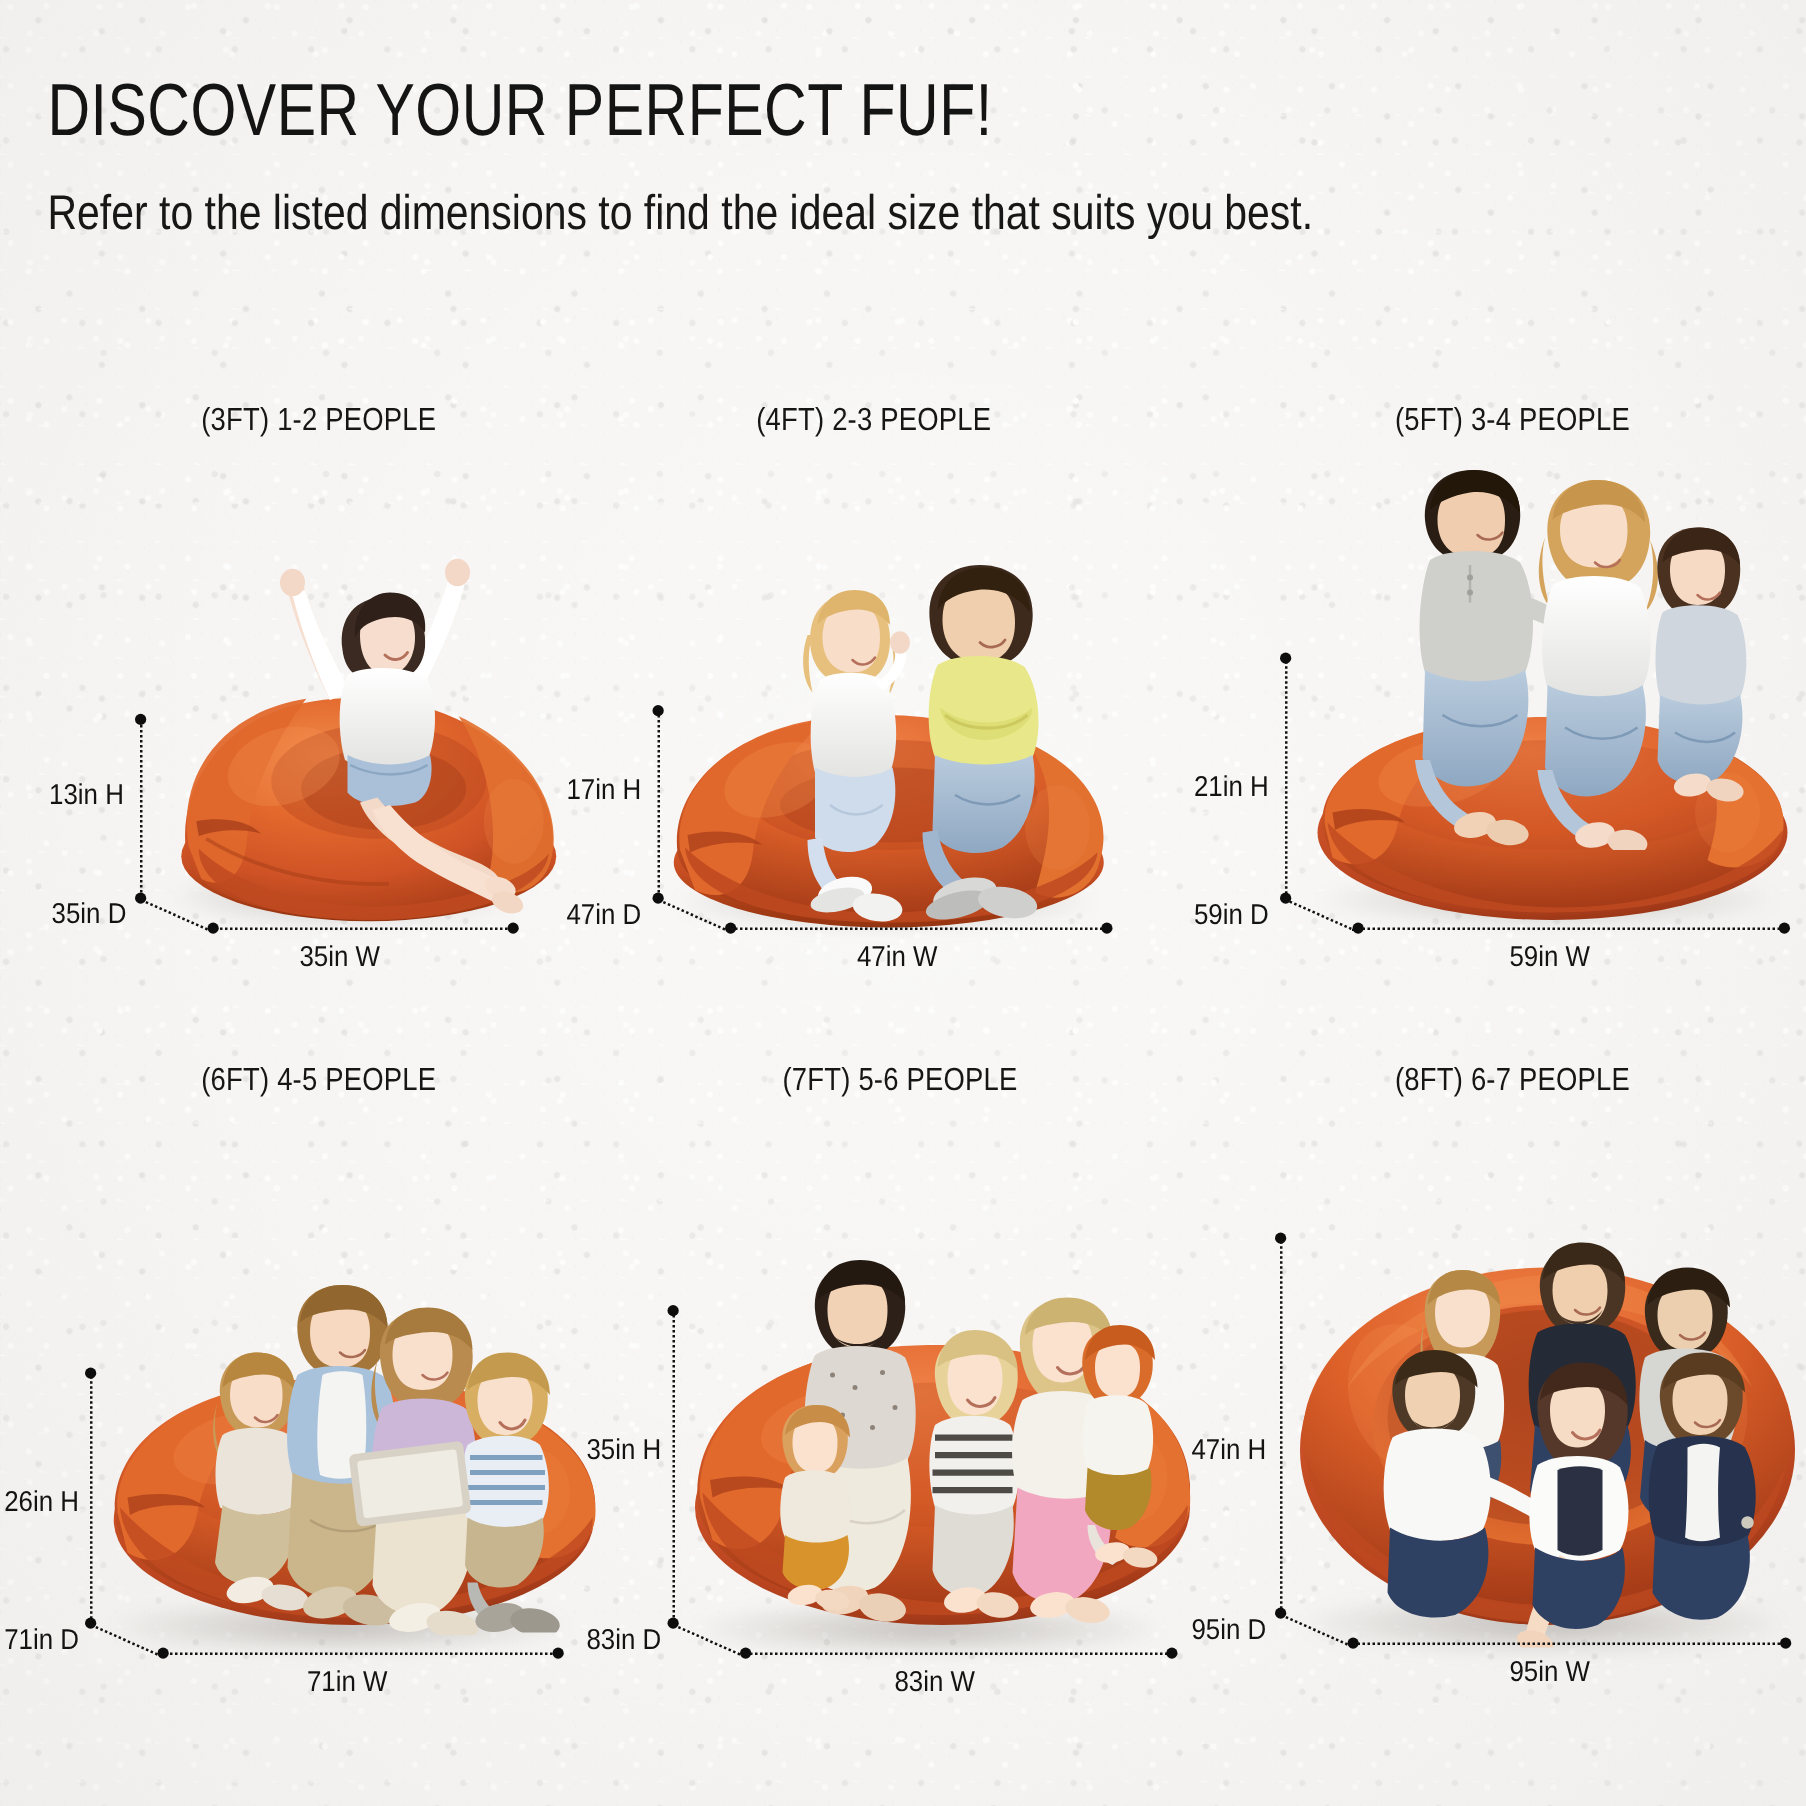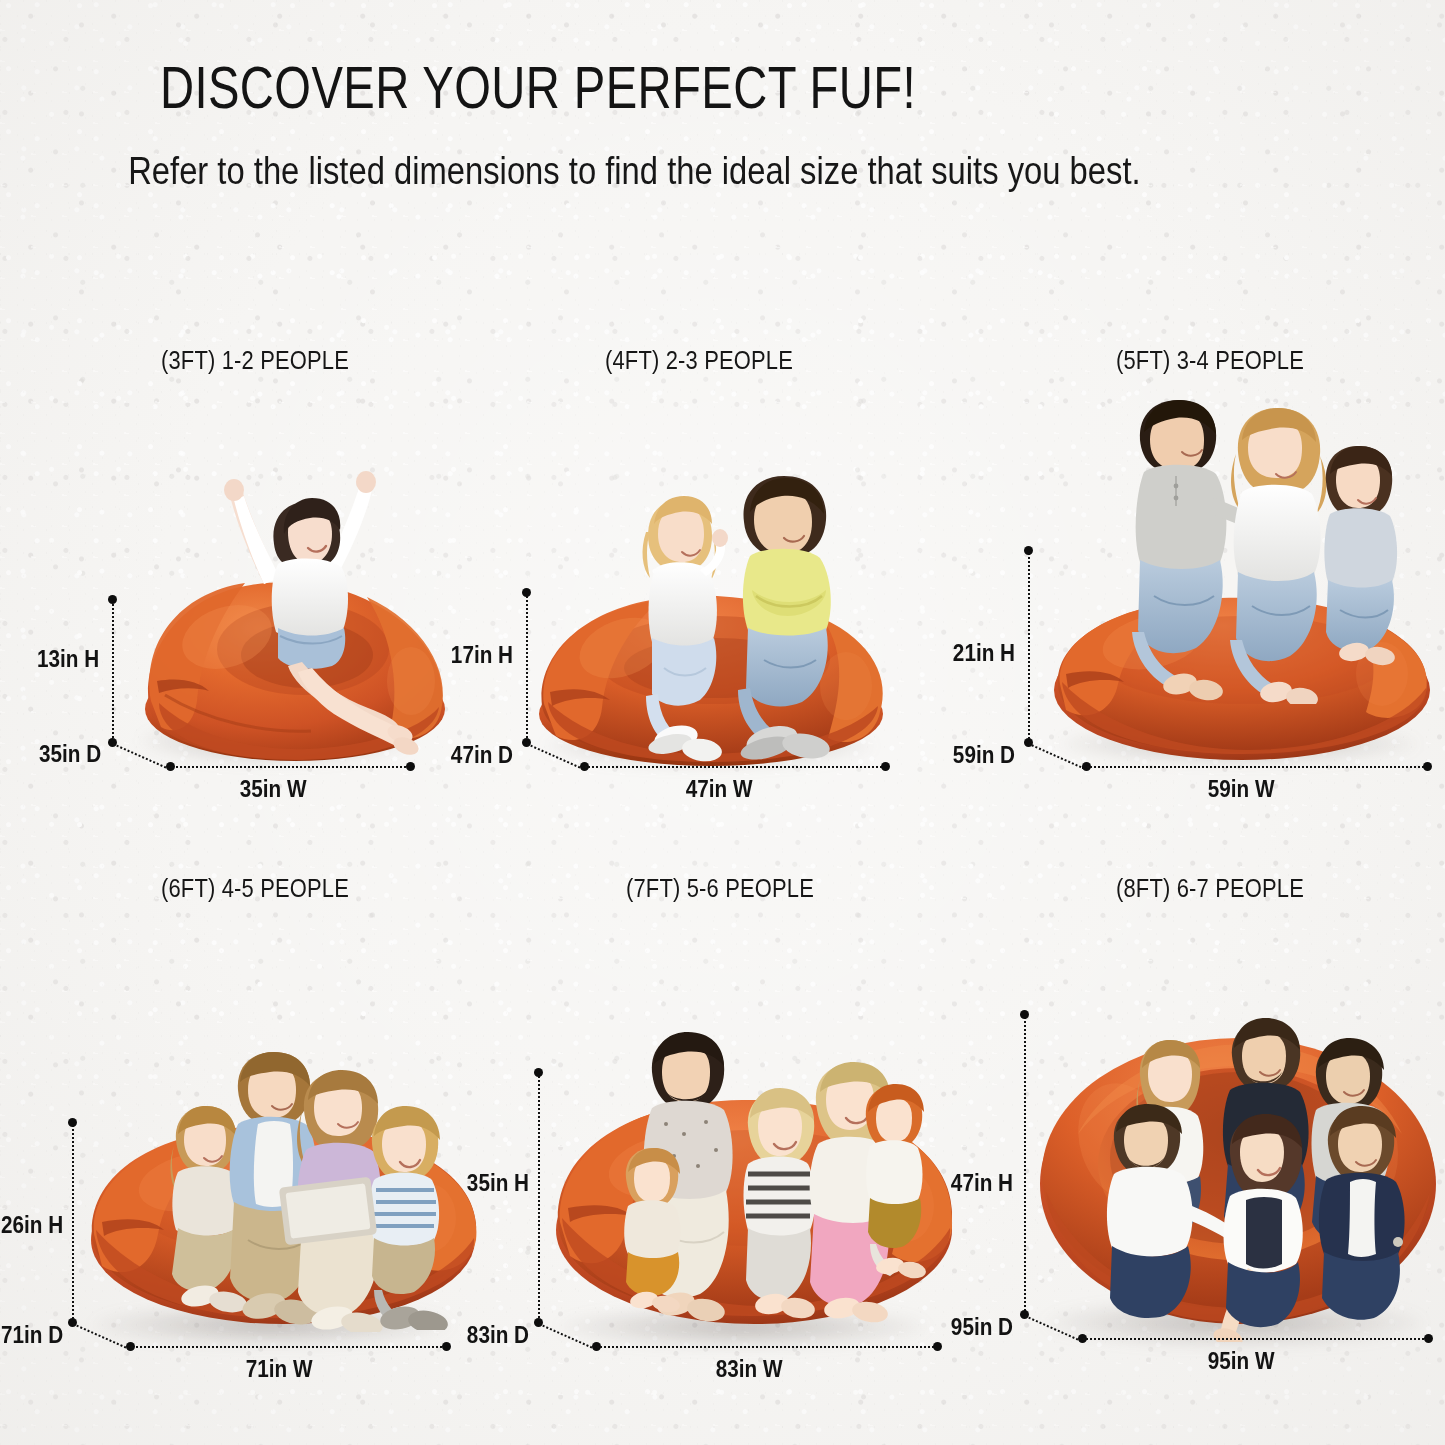--- a/index.html
+++ b/index.html
@@ -38,44 +38,44 @@
       linear-gradient(17deg, rgba(255,255,255,.5) 0 2px, transparent 2px 11px),
       linear-gradient(72deg, rgba(0,0,0,.014) 0 1px, transparent 1px 13px);
     background-size:23px 23px, 31px 31px, 17px 17px;
   }
   #vignette{
     position:absolute;inset:0;
     background:radial-gradient(ellipse at 50% 45%, rgba(255,255,255,.35) 0%, rgba(255,255,255,0) 55%, rgba(228,226,223,.35) 100%);
   }
 
   
-  #header{position:absolute;left:38px;top:58px;width:1250px;text-align:center;}
+  #header{position:absolute;left:38px;top:58px;width:1250px;}
   #title{
     font-size:59px;line-height:1.02;letter-spacing:.5px;
     font-weight:400;color:#141414;
     transform:scaleX(.80);transform-origin:left center;
     white-space:nowrap;
   }
   #subtitle{
     margin-top:26px;
     font-size:39px;line-height:1.38;font-weight:400;color:#171717;
     transform:scaleX(.84);transform-origin:left top;
     width:1420px;
   }
 
   
-  .cell{position:absolute;margin-top:24px;}
+  .cell{position:absolute;}
   .cell-label{
     position:absolute;top:0;left:0;width:100%;
     text-align:center;
     font-size:25.5px;letter-spacing:.2px;color:#161616;
     transform:scaleX(.86);
     white-space:nowrap;
   }
-  .stage{position:absolute;left:0;top:0;width:100%;height:100%;font-weight:bold;}
+  .stage{position:absolute;left:0;top:0;width:100%;height:100%;}
 
   
   .dim-line{position:absolute;}
   .dim-v{
     border-left:2.2px dotted #111;
   }
   .dim-h{
     border-top:2.2px dotted #111;
   }
   .dim-diag{

